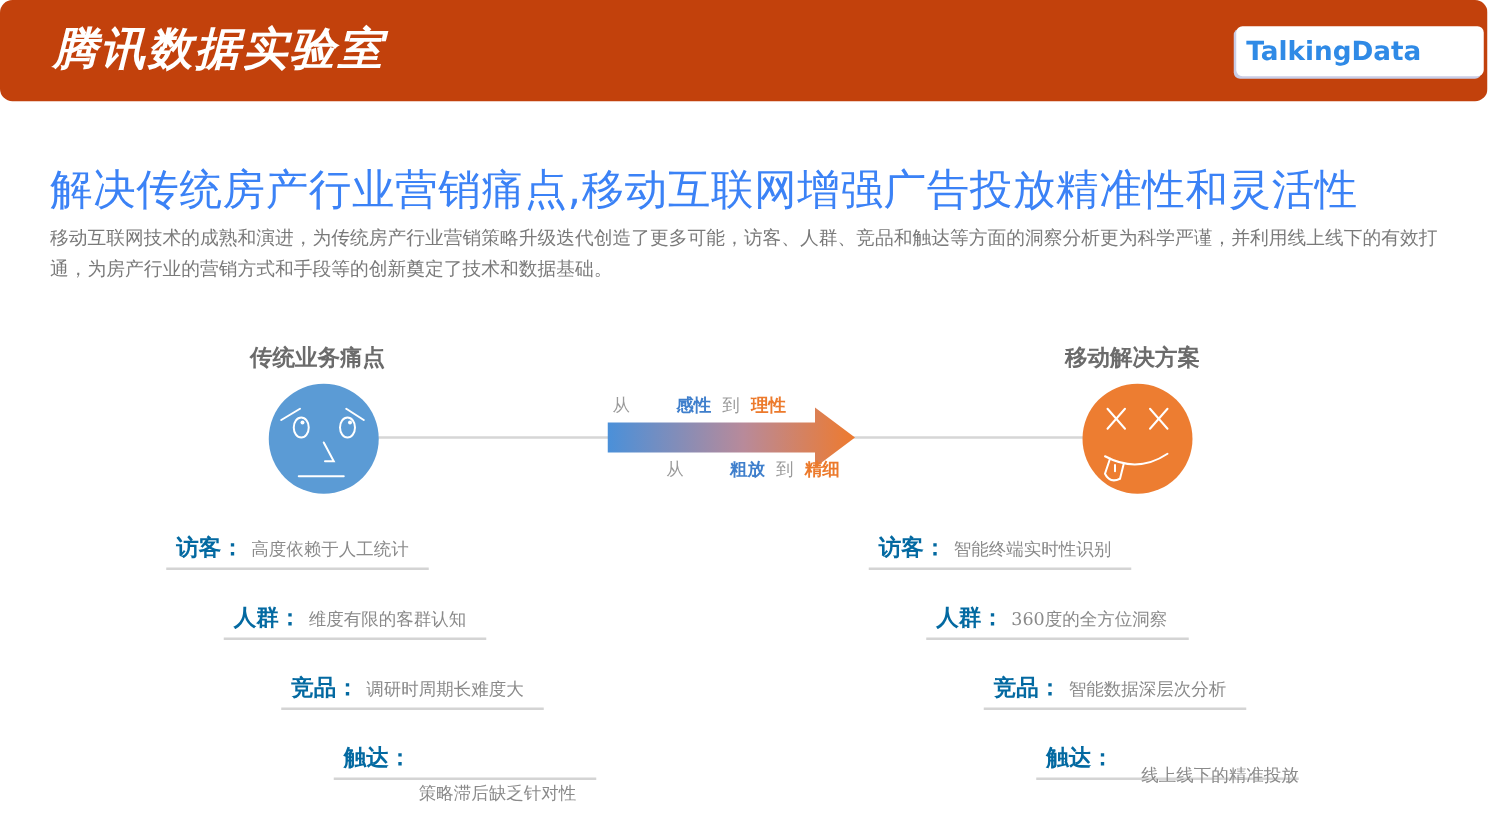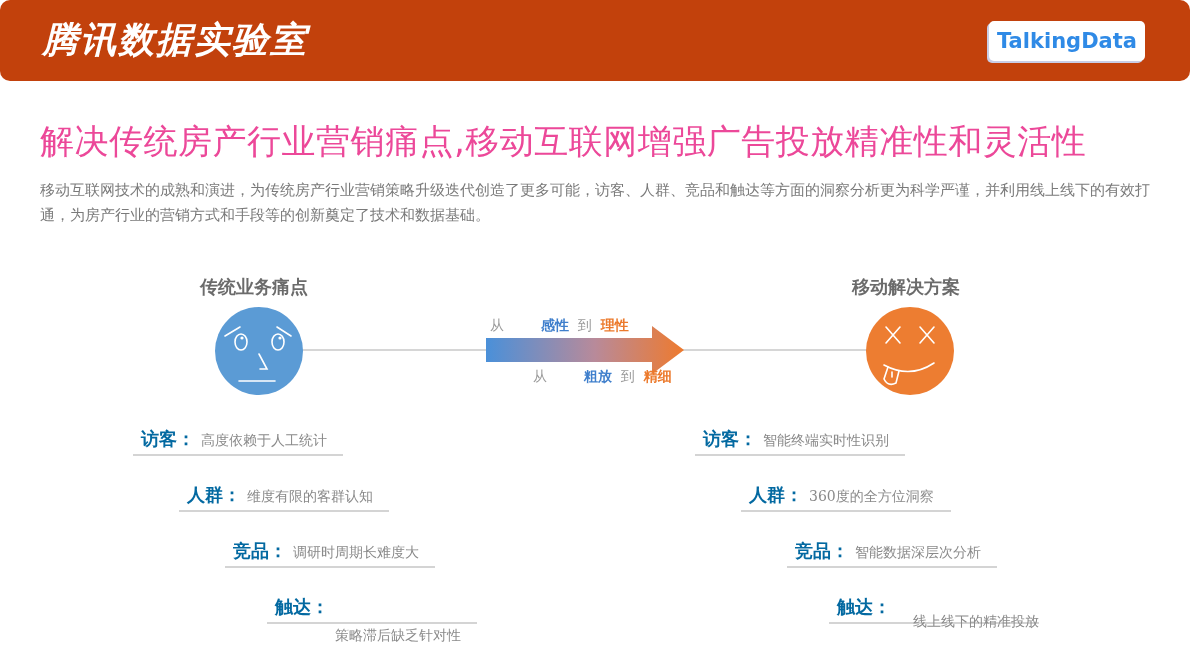--- a/index.html
+++ b/index.html
@@ -12,32 +12,33 @@
     position: absolute; left: 0; top: 0; width: 1190px; height: 81px;
     background: #c2410c;
     border-radius: 10px;
   }
   .header-title {
     position: absolute; left: 42px; top: 16px;
     color: #ffffff; font-size: 36px; font-weight: bold; font-style: italic;
     letter-spacing: 2px; line-height: 48px;
   }
   .logo {
-    position: absolute; left: 989px; top: 21px; width: 156px; height: 40px;
+    position: absolute; left: 989px; top: 21px; width: 172px; height: 40px;
     background: #ffffff; border-radius: 5px;
     box-shadow: -2px 2px 0 #c9cde6;
+    padding-left: 26px;
   }
   .logo-text {
     position: absolute; left: 8px; top: 6px;
     color: #2f8ae6; font-size: 21px; font-weight: bold; line-height: 28px;
     font-family: "DejaVu Sans", sans-serif;
   }
   .page-title {
-    position: absolute; left: 40px; top: 118px;
-    color: #ec4899; font-size: 34px; line-height: 46px; white-space: nowrap;
+    position: absolute; left: 40px; top: 129px;
+    color: #3b82f6; font-size: 34px; line-height: 46px; white-space: nowrap;
     letter-spacing: 0.5px;
   }
   .page-desc {
     position: absolute; left: 40px; top: 178px; width: 1125px;
     color: #7a7a7a; font-size: 15px; line-height: 25px;
     font-family: "DejaVu Serif", "Liberation Serif", serif;
   }
   .col-heading {
     position: absolute; top: 274px;
     color: #6b6b6b; font-size: 18px; font-weight: bold; line-height: 26px;

